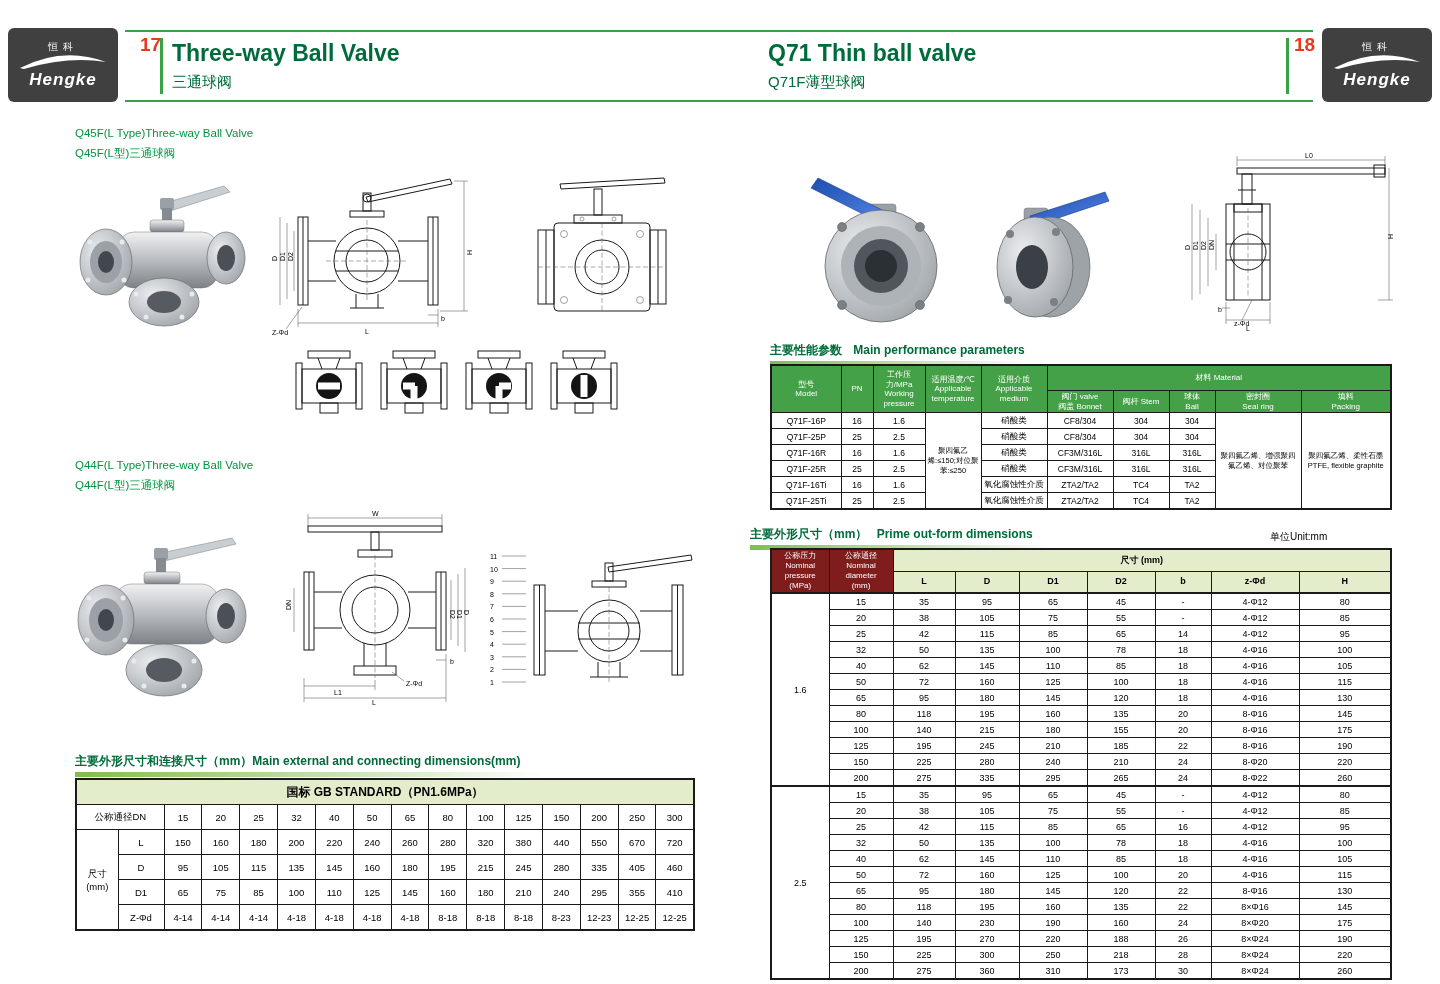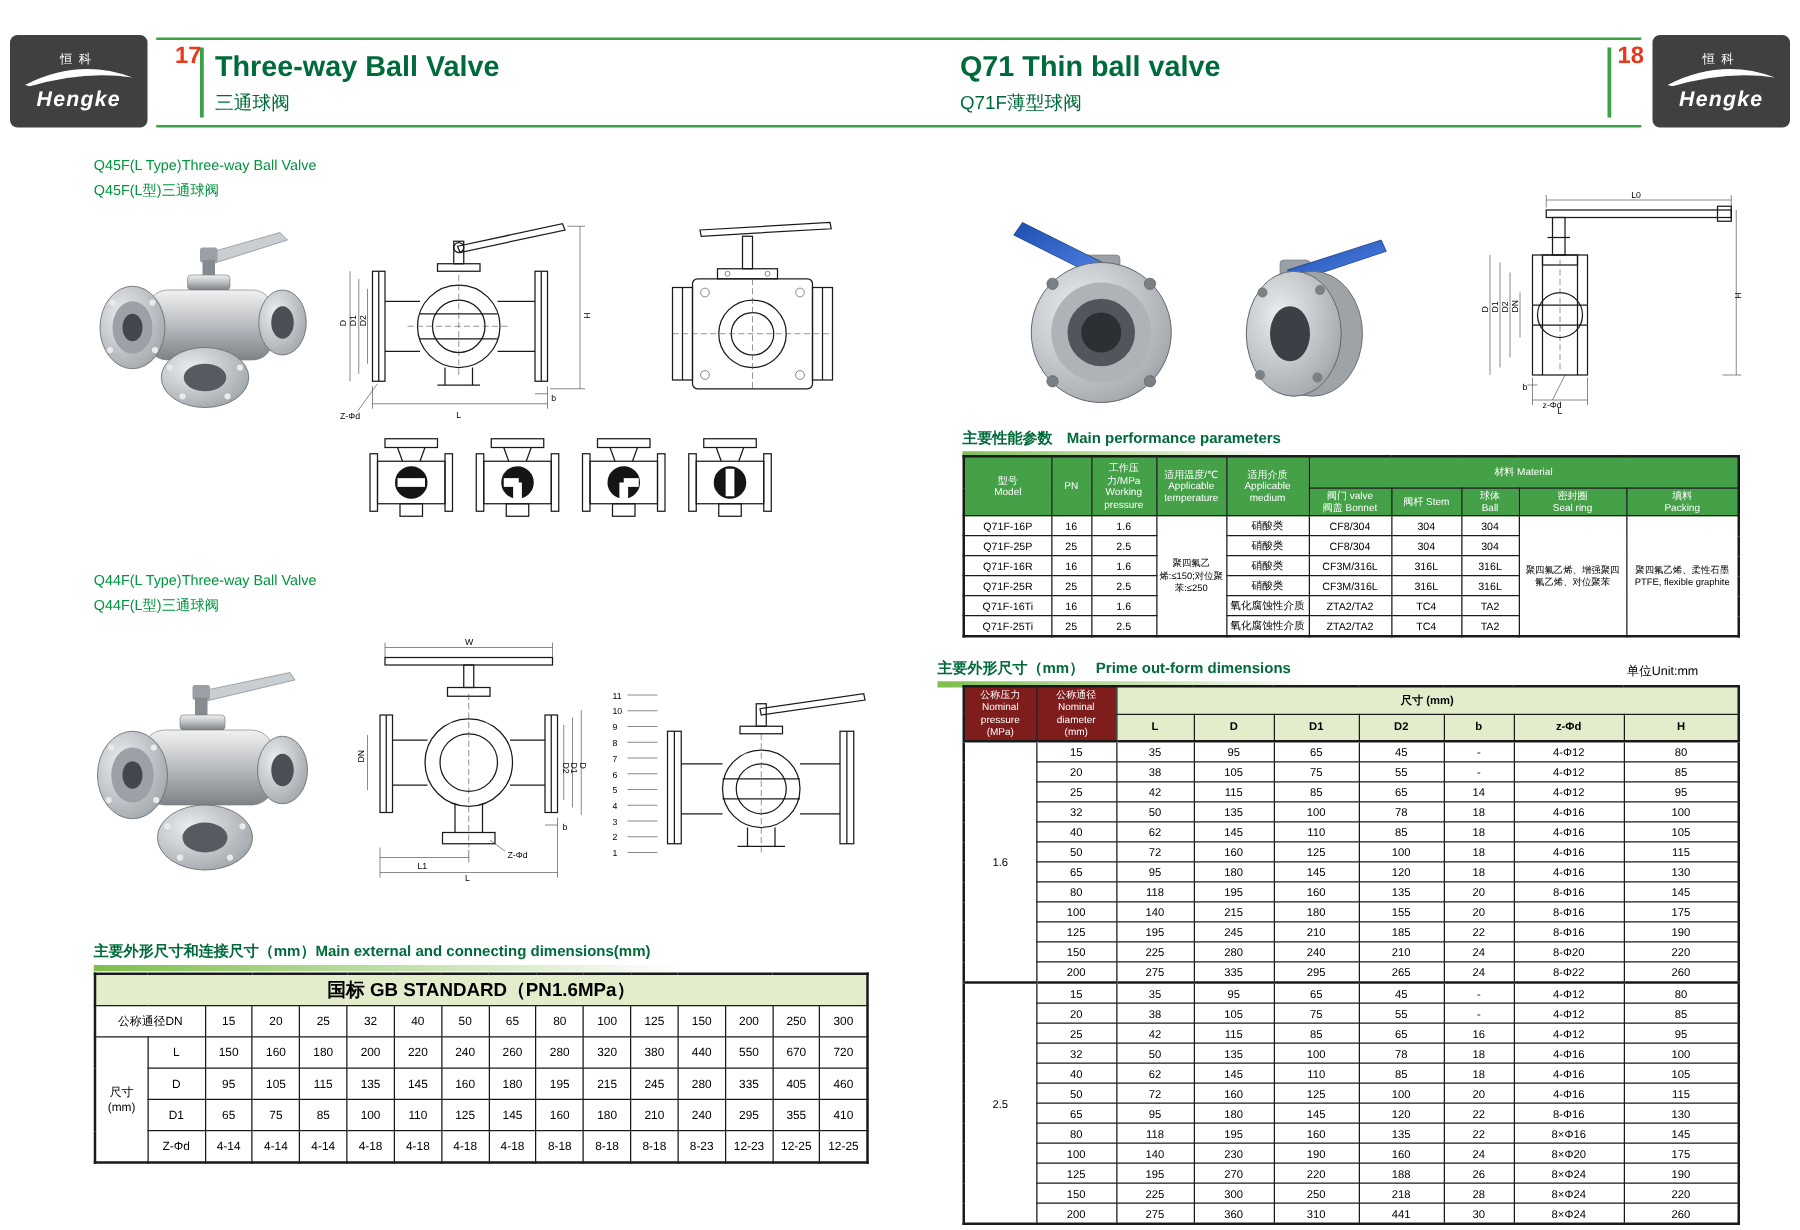--- a/index.html
+++ b/index.html
@@ -11,25 +11,25 @@
         display:flex;flex-direction:column;align-items:center;justify-content:center;gap:1px;}
   .logo .cn{color:#fff;font-size:10px;letter-spacing:5px;}
   .logo .en{color:#fff;font-size:17px;font-weight:bold;font-style:italic;letter-spacing:1px;}
   .pageno{position:absolute;top:34px;color:#E8391C;font-size:19px;font-weight:bold;}
   .title-block{position:absolute;}
   .title-en{font-size:23px;font-weight:bold;color:#006B3A;}
   .title-cn{font-size:15px;color:#006B3A;margin-top:6px;}
   .sec-head{position:absolute;color:#00953F;font-weight:normal;font-size:11.5px;line-height:1.7;}
   .tbl-heading{position:absolute;font-size:12px;font-weight:bold;color:#006B3A;}
   .tbl-heading .hband{height:5px;background:linear-gradient(to right,#7FBE4C,#ffffff);margin-top:2px;}
-  .unit-note{position:absolute;font-size:10px;color:#000;text-align:center;width:120px;}
+  .unit-note{position:absolute;font-size:10px;color:#000;text-align:left;width:120px;}
   table{position:absolute;border-collapse:collapse;table-layout:fixed;background:#fff;border:2px solid #1a1a1a;}
   td,th{border:1px solid #1a1a1a;text-align:center;vertical-align:middle;padding:0 1px;}
   .gb-table{width:620px;font-size:9.5px;}
-  .gb-table .gb-std{background:#E3EDCC;font-weight:bold;font-size:15px;height:24px;}
+  .gb-table .gb-std{background:#E3EDCC;font-weight:bold;font-size:12px;height:24px;}
   .gb-table td{height:24px;}
   .gb-table td.lab{font-weight:normal;}
   .perf-table{width:620px;}
   .perf-table th{background:#44A147;color:#fff;font-weight:normal;font-size:8px;line-height:1.2;padding:1px;}
   .perf-table thead tr:first-child th{height:22px;}
   .perf-table td{height:15px;font-size:8.5px;}
   .perf-table td.wrap{font-size:7.5px;line-height:1.3;padding:1px 2px;}
   .dims-table{width:620px;font-size:9px;}
   .dims-table th{font-size:8px;line-height:1.25;padding:1px;}
   .dims-table th.dark{background:#7f1d1d;color:#fff;font-weight:normal;}
@@ -921,19 +921,19 @@
         <td>218</td>
         <td>28</td>
         <td>8×Φ24</td>
         <td>220</td>
       </tr>
       <tr class="">
         <td>200</td>
         <td>275</td>
         <td>360</td>
         <td>310</td>
-        <td>441</td>
+        <td>173</td>
         <td>30</td>
         <td>8×Φ24</td>
         <td>260</td>
       </tr>
     </tbody>
 </table>
 
 </body></html>

